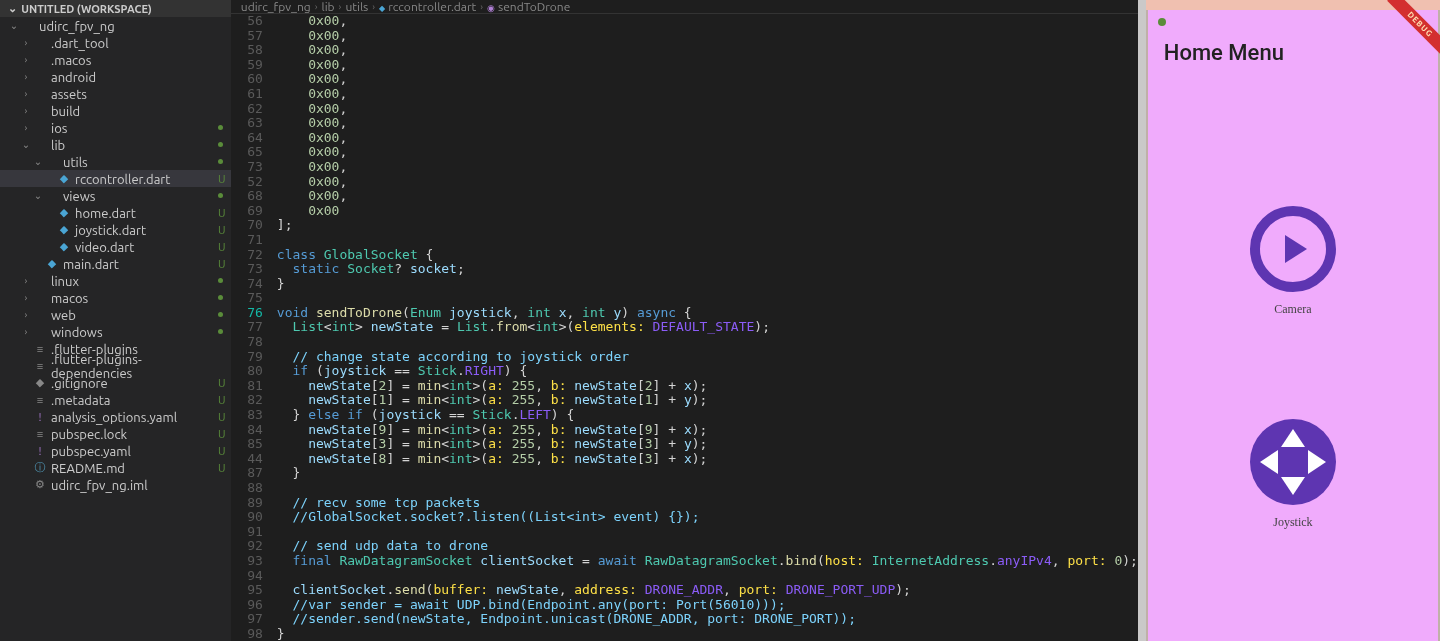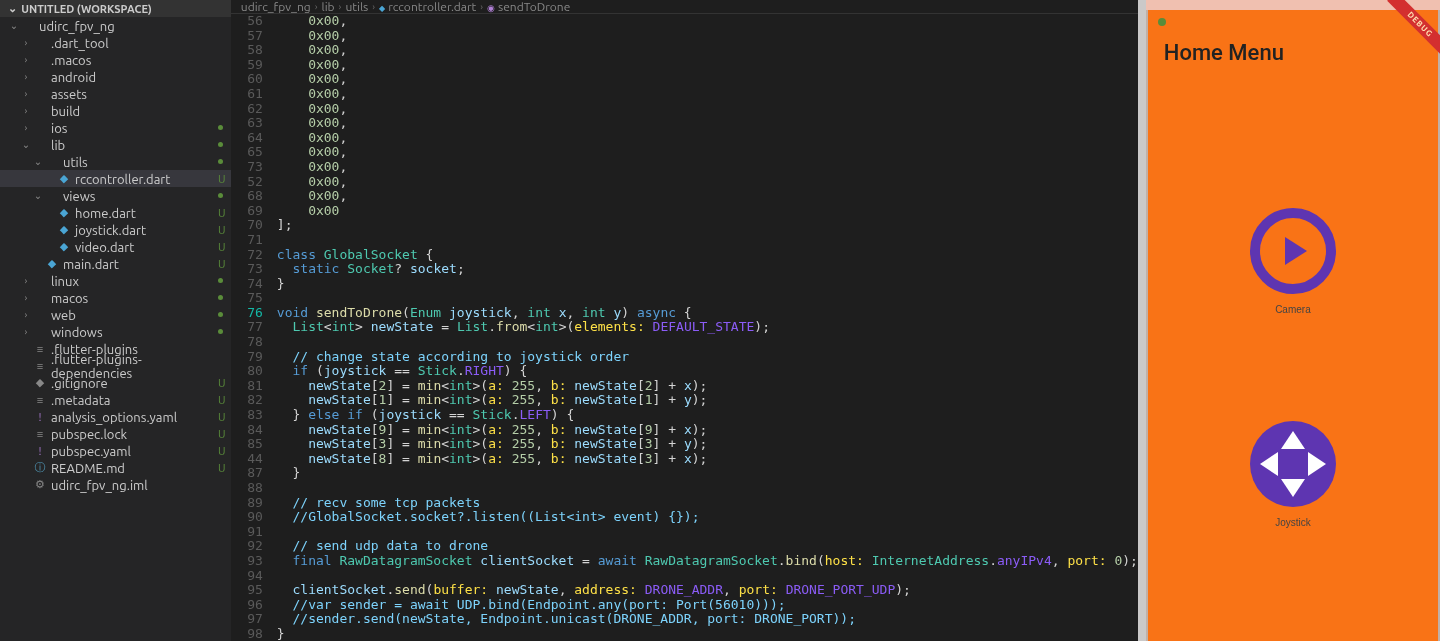--- a/index.html
+++ b/index.html
@@ -131,21 +131,21 @@
   display: flex;
   flex-direction: column;
   border-left: 8px solid #cac9c9;
   position: relative;
 }
 .phone-bezel {
   background: #f0c0b0;
   height: 10px;
 }
 .phone-screen {
-  background: #f97316;
+  background: #f0abfc;
   flex: 1;
   position: relative;
   margin: 0 2px;
   display: flex;
   flex-direction: column;
 }
 .phone-statusbar { height: 24px; position: relative; }
 .phone-statusbar::before {
   content: '';
   position: absolute;
@@ -204,21 +204,21 @@
   margin-left: 6px;
 }
 .dpad-arrow {
   position: absolute;
   width: 0; height: 0;
 }
 .dpad-up { border-left: 12px solid transparent; border-right: 12px solid transparent; border-bottom: 18px solid #fff; top: 10px; left: 31px;}
 .dpad-down { border-left: 12px solid transparent; border-right: 12px solid transparent; border-top: 18px solid #fff; bottom: 10px; left: 31px;}
 .dpad-left { border-top: 12px solid transparent; border-bottom: 12px solid transparent; border-right: 18px solid #fff; left: 10px; top: 31px;}
 .dpad-right { border-top: 12px solid transparent; border-bottom: 12px solid transparent; border-left: 18px solid #fff; right: 10px; top: 31px;}
-.menu-label { color: #444; font-size: 10px; font-family: Liberation Sans, sans-serif; }
+.menu-label { color: #444; font-size: 12px; font-family: Liberation Serif, serif; }
 </style>
 </head>
 <body>
 
 <div class="sidebar">
   <div class="sidebar-title">
     <span class="chev">⌄</span>
     <span>UNTITLED (WORKSPACE)</span>
   </div>
   <div class="tree" id="tree">

